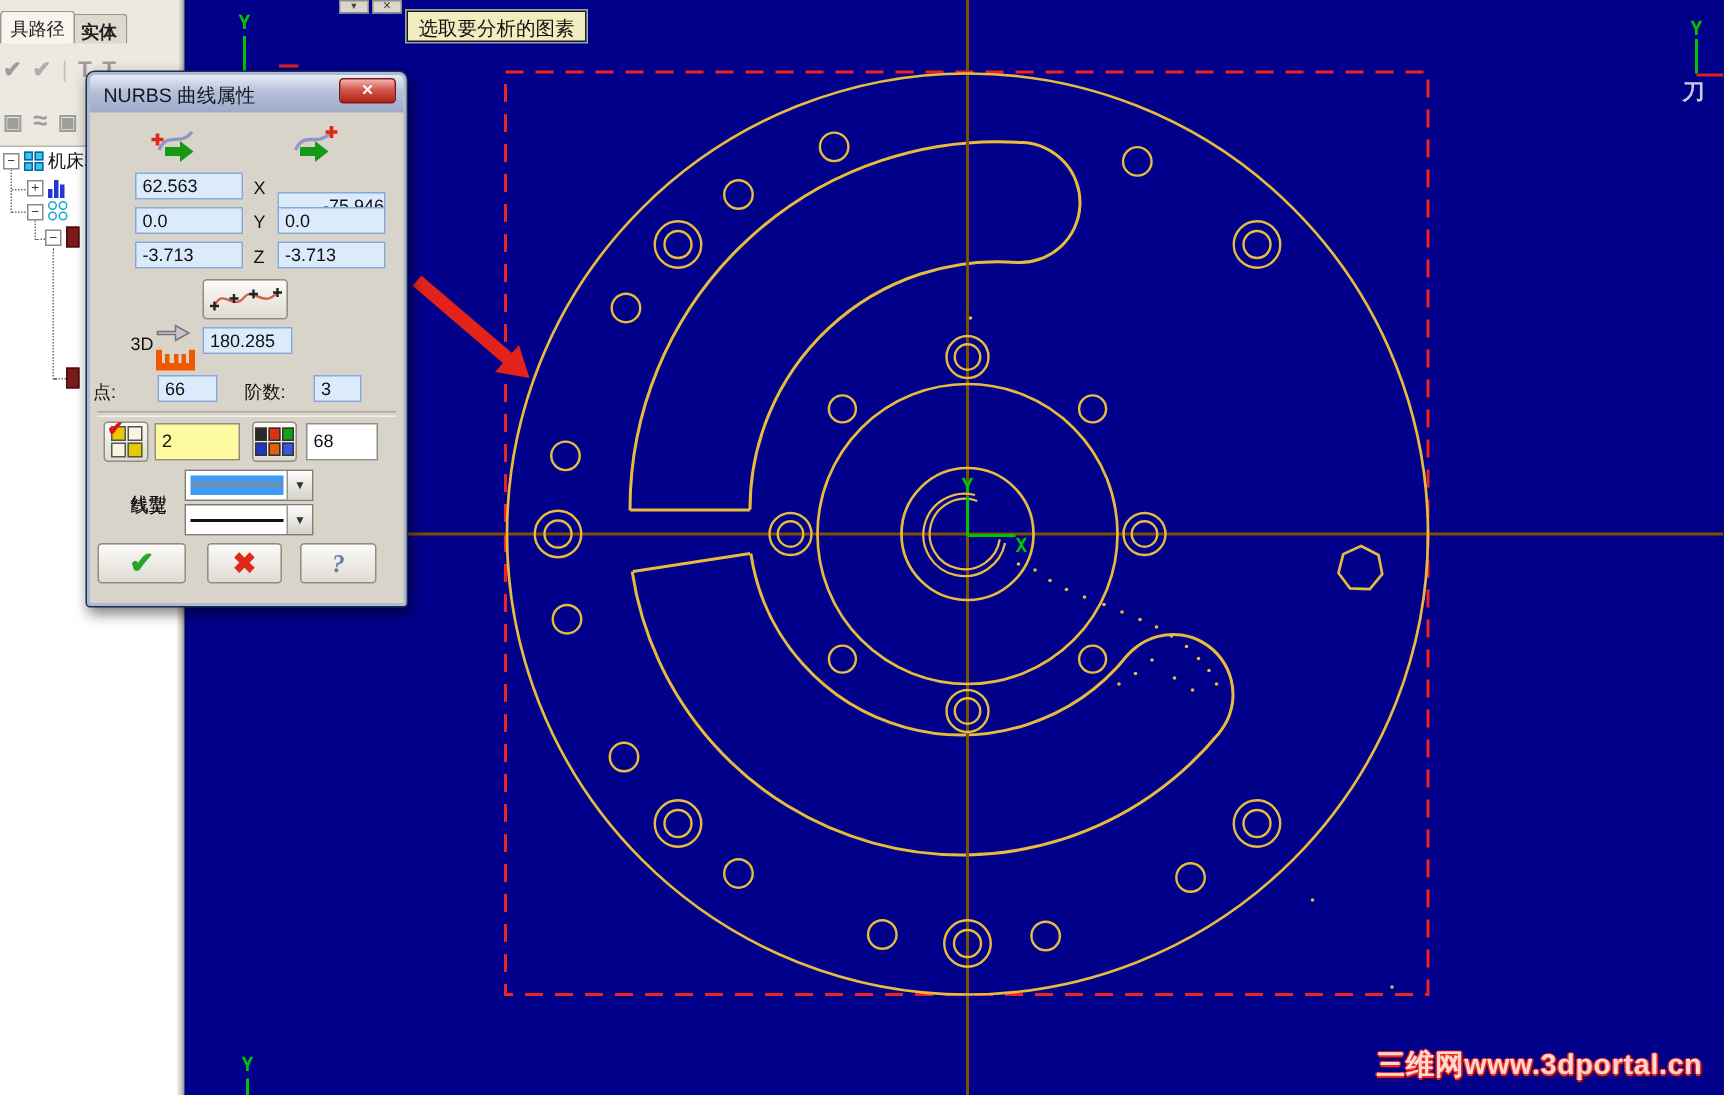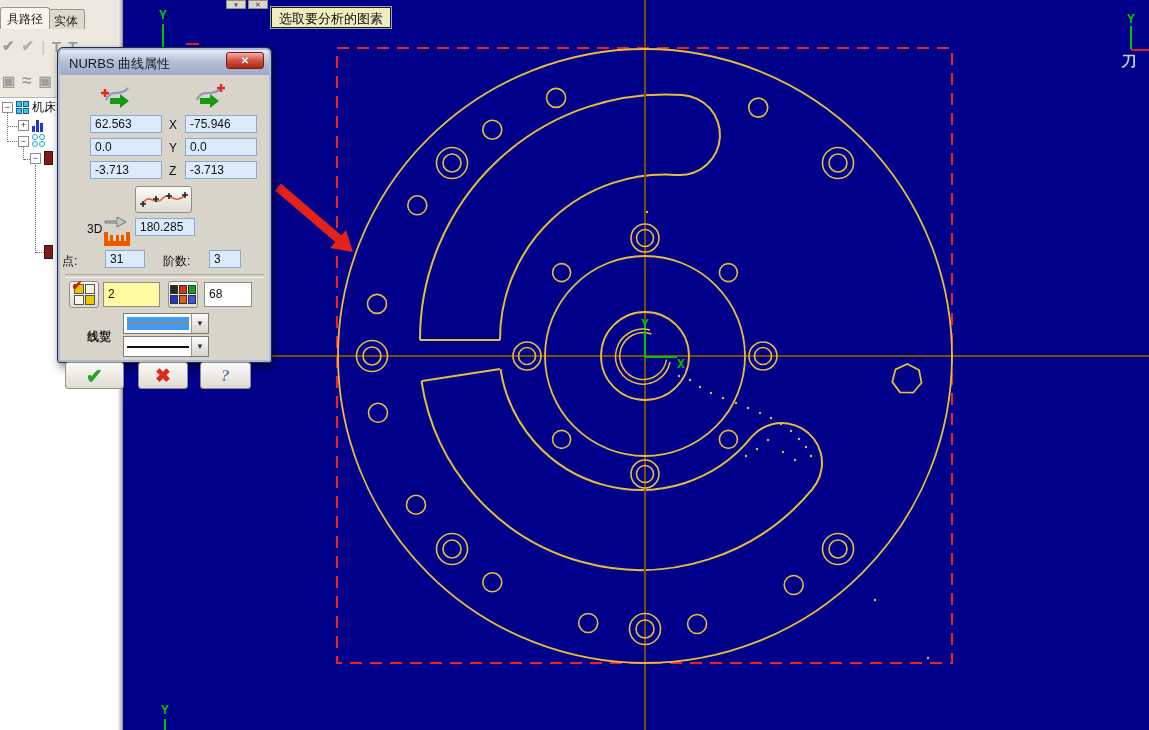--- a/index.html
+++ b/index.html
@@ -7,21 +7,21 @@
          font-family:"Liberation Sans",sans-serif;background:#00008b;}
   #cad{position:absolute;left:0;top:0;}
 
   
   #panel{position:absolute;left:0;top:0;width:118px;height:730px;background:#ffffff;}
   #panel-toolbar{position:absolute;left:0;top:0;width:118px;height:97px;background:#ece9e0;
                  border-bottom:1px solid #b9b6ac;}
   .tab{position:absolute;top:7px;height:22px;padding:3px 6px 0 6px;font-size:12px;color:#202020;
        box-sizing:border-box;border:1px solid #9a978e;border-bottom:none;border-radius:3px 3px 0 0;}
   .tab.active{background:#f7f5ee;z-index:2;}
-  .tab.inactive{background:#ddd9cd;top:9px;height:20px;}
+  .tab.inactive{background:#ddd9cd;top:9px;height:20px;font-weight:bold;}
   .tbrow{position:absolute;left:2px;width:116px;display:flex;gap:7px;align-items:center;
          color:#9d9d9d;font-size:15px;font-weight:bold;}
   .tbrow .sep{color:#c2c0b8;font-weight:normal;}
   
   .tree-label{font-size:12px;color:#101010;white-space:nowrap;}
   .node{position:absolute;display:flex;align-items:center;gap:3px;}
   .pmbox{width:11px;height:11px;box-sizing:border-box;border:1px solid #8a8a8a;background:#fff;
          font-size:9px;line-height:8px;text-align:center;color:#333;}
   .g4{display:grid;grid-template-columns:6px 6px;grid-template-rows:6px 6px;gap:1px;}
   .g4 i{background:#35c8e8;border:1px solid #1060a0;box-sizing:border-box;}
@@ -38,21 +38,21 @@
   
   .minib{position:absolute;top:0;width:20px;height:9px;background:#dad6cc;border:1px solid #8f8d85;
          font-size:7px;line-height:7px;text-align:center;color:#444;box-sizing:border-box;}
 
   
   #prompt{position:absolute;left:271px;top:7px;height:21px;box-sizing:border-box;
           background:#f1edbe;border:1px solid #1a1a1a;box-shadow:0 0 0 1px #9aa4b8;
           font-size:13px;color:#101010;padding:2px 7px;white-space:nowrap;}
 
   
-  #dialog{position:absolute;left:57px;top:47px;width:215px;height:316px;box-sizing:border-box;
+  #dialog{position:absolute;left:57px;top:47px;width:215px;height:358px;box-sizing:border-box;
           background:#d8d4ca;border:1px solid #1d2c55;border-radius:6px 6px 3px 3px;
           box-shadow:2px 4px 9px rgba(0,0,0,.5), inset 0 0 0 2px #aeb9d2;}
   #dlg-title{position:absolute;left:2px;top:2px;right:2px;height:25px;border-radius:4px 4px 0 0;
              background:linear-gradient(#e6ebf5,#b5c0d8 45%,#9dabc8);
              font-size:13px;color:#101826;padding:5px 0 0 9px;box-sizing:border-box;}
   #dlg-close{position:absolute;top:4px;right:7px;width:38px;height:17px;border-radius:3px;
              background:linear-gradient(#f4b3ab,#d4584a 45%,#b02418);border:1px solid #7c1a12;
              color:#fff;font-size:10px;font-weight:bold;text-align:center;line-height:16px;
              box-sizing:border-box;cursor:pointer;}
   .fld{position:absolute;height:18px;box-sizing:border-box;background:#dcebfc;border:1px solid #8aa8d6;
@@ -263,38 +263,39 @@
       <span class="redop"></span>
     </div>
   </div>
   <div id="divider"></div>
 
   <div class="minib" style="left:226px;">▾</div>
   <div class="minib" style="left:248px;">✕</div>
 
   <div id="prompt">选取要分析的图素</div>
 
+  <div id="watermark">三维网www.3dportal.cn</div>
 
   <div id="dialog">
     <div id="dlg-title">NURBS 曲线属性</div>
     <div id="dlg-close">✕</div>
 
     <svg style="position:absolute;left:40px;top:34px;" width="36" height="28">
       <path d="M8,18 C14,5 22,16 30,6" stroke="#8f96c2" stroke-width="2.2" fill="none"></path>
       <path d="M3,11 h8 M7,7 v8" stroke="#e02818" stroke-width="2.4" fill="none"></path>
       <path d="M12,20 h10 v-4 l9,7 -9,7 v-4 h-10 z" fill="#169a16" transform="translate(0,-4)"></path>
     </svg>
     <svg style="position:absolute;left:134px;top:34px;" width="36" height="28">
       <path d="M5,18 C11,5 19,16 28,7" stroke="#8f96c2" stroke-width="2.2" fill="none"></path>
       <path d="M25,6 h8 M29,2 v8" stroke="#e02818" stroke-width="2.4" fill="none"></path>
       <path d="M8,20 h10 v-4 l9,7 -9,7 v-4 h-10 z" fill="#169a16" transform="translate(0,-4)"></path>
     </svg>
 
     <div class="fld" style="left:32px;top:67px;width:72px;">62.563</div>
-    <div class="fld" style="left:127px;top:67px;width:72px;">-75.946</div>
+    <div class="fld" style="left:127px;top:80px;width:72px;text-align:right;">-75.946</div>
     <div class="axlab" style="left:111px;top:70px;">X</div>
     <div class="fld" style="left:32px;top:90px;width:72px;">0.0</div>
     <div class="fld" style="left:127px;top:90px;width:72px;">0.0</div>
     <div class="axlab" style="left:111px;top:93px;">Y</div>
     <div class="fld" style="left:32px;top:113px;width:72px;">-3.713</div>
     <div class="fld" style="left:127px;top:113px;width:72px;">-3.713</div>
     <div class="axlab" style="left:111px;top:116px;">Z</div>
 
     <div class="dbtn" style="left:77px;top:138px;width:57px;height:27px;">
       <svg width="50" height="21">
@@ -315,21 +316,21 @@
             <rect x="6" y="3" width="3" height="7"></rect>
             <rect x="12" y="3" width="3" height="7"></rect>
             <rect x="17" y="3" width="3" height="7"></rect>
             <rect x="22" y="0" width="4" height="10"></rect>
           </g>
         </svg>
     </div>
     <div class="fld" style="left:77px;top:170px;width:60px;">180.285</div>
 
     <div class="dlbl" style="left:4px;top:205px;">点:</div>
-    <div class="fld" style="left:47px;top:202px;width:40px;">31</div>
+    <div class="fld" style="left:47px;top:202px;width:40px;">66</div>
     <div class="dlbl" style="left:105px;top:205px;">阶数:</div>
     <div class="fld" style="left:151px;top:202px;width:32px;">3</div>
 
     <div class="sepline" style="top:226px;"></div>
 
     <div class="dbtn" style="left:11px;top:233px;width:30px;height:27px;">
       <span class="grid2">
         <i style="background:#e8c800;"></i>
           <i style="background:#f8f4e0;"></i>
         <i style="background:#f8f4e0;"></i>

